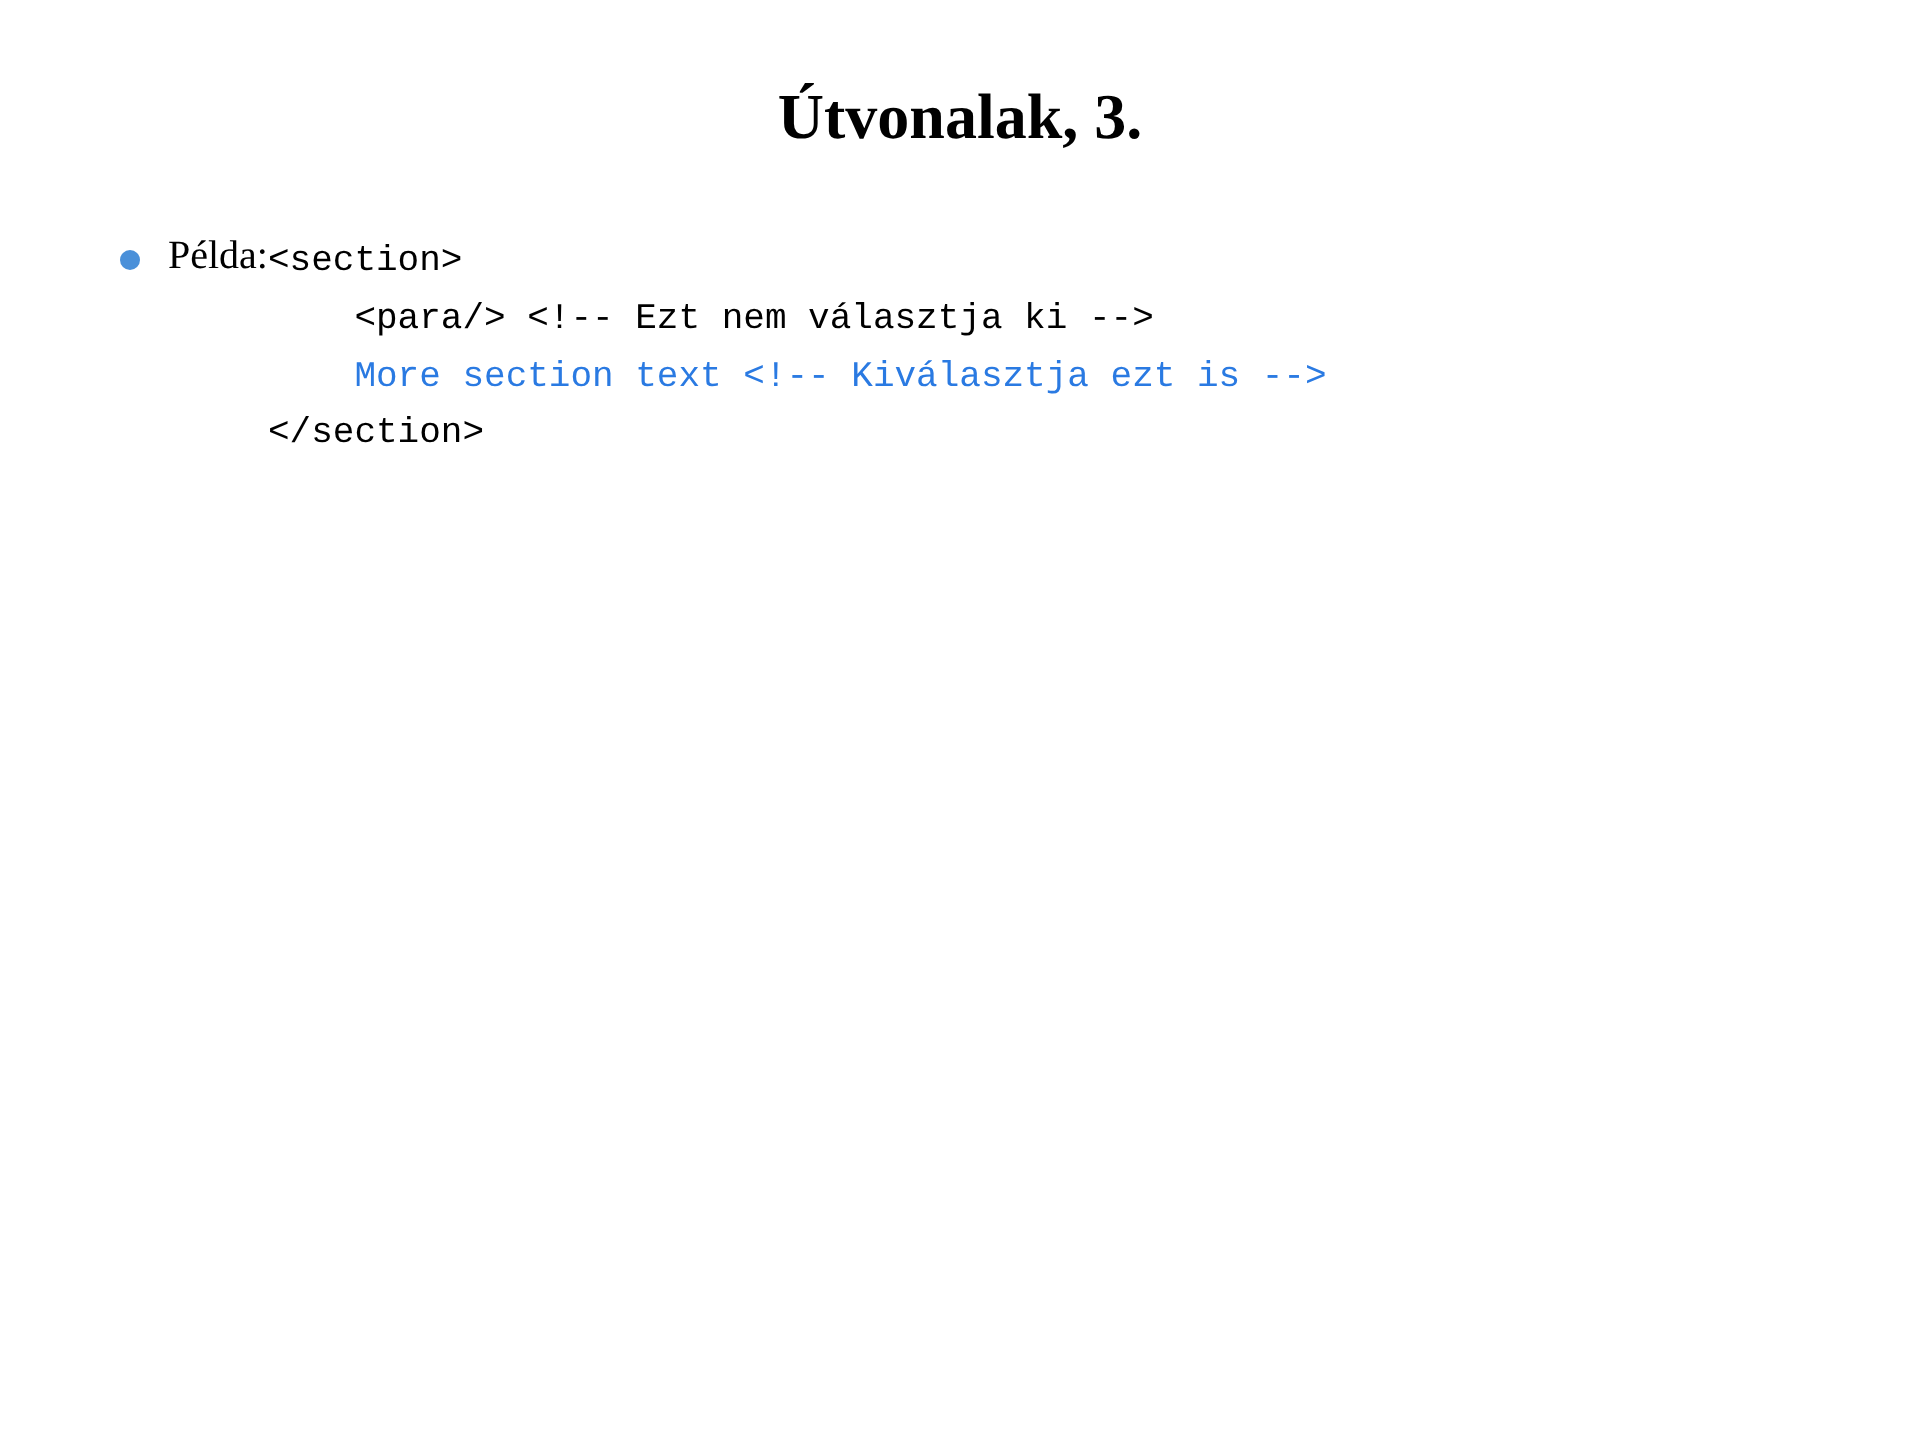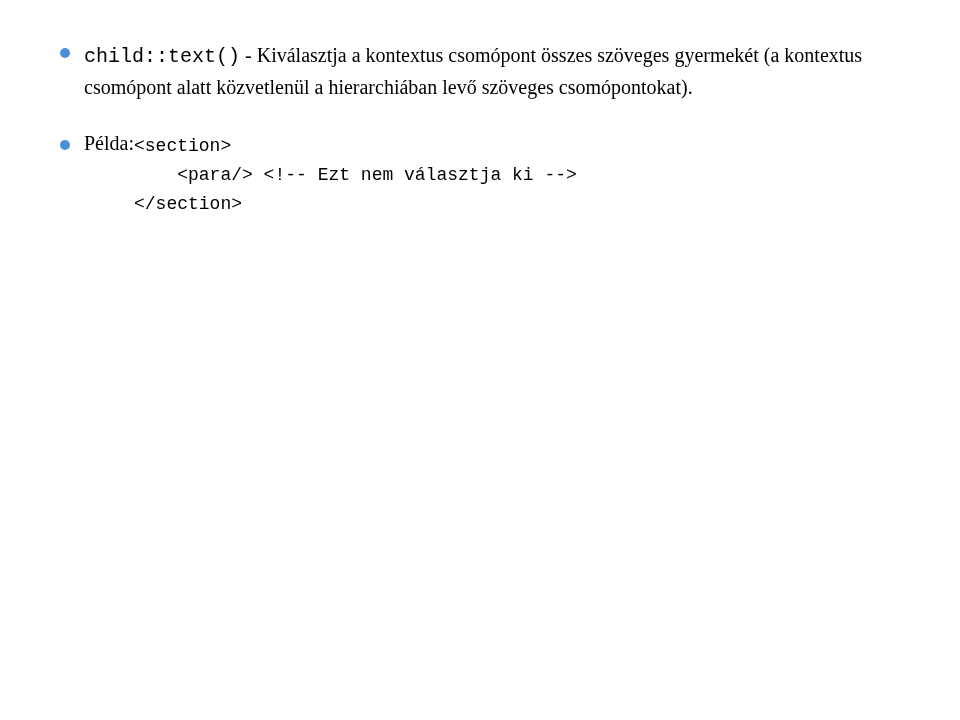--- a/index.html
+++ b/index.html
@@ -113,36 +113,32 @@
       font-size: 16px;
       font-family: 'Times New Roman', Times, serif;
       margin-top: auto;
       padding-top: 20px;
     }
   </style>
 </head>
 <body>
 
 <div class="page-container">
+  <h1 class="page-title">Útvonalak, 3.</h1>
 
   <div class="content-area">
 
-    <div class="bullet-item">
-      <div class="bullet-dot"></div>
-      <div class="bullet-text">
-        <span class="code-inline">child::text()</span><span> - Kiválasztja a kontextus csomópont összes szöveges gyermekét (a kontextus csomópont alatt közvetlenül a hierarchiában levő szöveges csomópontokat).</span>
-      </div>
-    </div>
 
     <div class="example-block">
       <div class="example-dot"></div>
       <div class="example-content">
         <div class="example-label">Példa:</div>
         <div class="code-block">&lt;section&gt;
     &lt;para/&gt; &lt;!-- Ezt nem választja ki --&gt;
+<span class="highlight-text">    More section text &lt;!-- Kiválasztja ezt is --&gt;</span>
 &lt;/section&gt;
 </div>
       </div>
     </div>
 
   </div>
 
 </div>
 
 </body></html>

